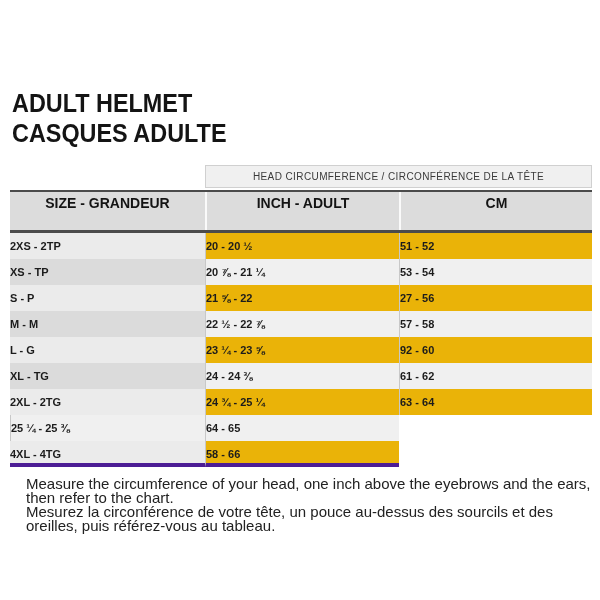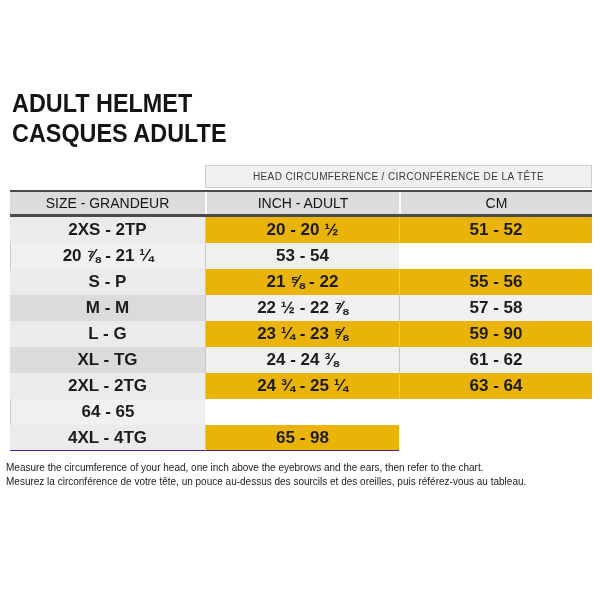--- a/index.html
+++ b/index.html
@@ -47,52 +47,51 @@
     color: #3a3a3a;
   }
   .header-row {
     display: grid;
     grid-template-columns: 195px 194px 193px;
     border-top: 2px solid #4b4b4b;
     border-bottom: 3px solid #4b4b4b;
     background: #dcdcdc;
   }
   .header-cell {
-    height: 22px;
+    height: 38px;
     line-height: 22px;
     text-align: center;
     font-size: 14px;
-    font-weight: 400;
+    font-weight: 700;
     color: #141414;
   }
   .header-cell + .header-cell { border-left: 2px solid #fafafa; }
 
   .rows .t-row {
     display: grid;
     grid-template-columns: 195px 194px 193px;
   }
   .t-cell {
     height: 26px;
     line-height: 26px;
-    text-align: center;
-    font-size: 17px;
+    font-size: 11px;
     font-weight: 700;
     color: #1c1c1c;
     white-space: nowrap;
   }
   .c-size { background: #ebebeb; }
   .c-val  { background: #eab308; border-left: 1px solid #c8c8c8; }
   .t-row:nth-child(even) .c-size { background: #dbdbdb; }
   .t-row:nth-child(even) .c-val  { background: #f0f0f0; }
-  .t-row:last-child .t-cell { border-bottom: 1px solid #4c1d95; }
+  .t-row:last-child .t-cell { border-bottom: 4px solid #4c1d95; }
 
   
   .footer {
-    margin: 10px 0 0 6px;
-    font-size: 10px;
+    margin: 10px 0 0 26px;
+    font-size: 15px;
     line-height: 14px;
     color: #222222;
   }
 </style>
 </head>
 <body>
 
 <div class="title-block">
   <div class="title-line">ADULT HELMET</div>
   <div class="title-line">CASQUES ADULTE</div>
@@ -111,54 +110,56 @@
     <div class="header-cell">CM</div>
   </div>
 
   <div class="rows">
     <div class="t-row">
       <div class="t-cell c-size">2XS - 2TP</div>
       <div class="t-cell c-val">20 - 20 ½</div>
       <div class="t-cell c-val">51 - 52</div>
     </div>
     <div class="t-row">
+      <div class="t-cell c-size">XS - TP</div>
       <div class="t-cell c-val">20 ⅞ - 21 ¼</div>
       <div class="t-cell c-val">53 - 54</div>
     </div>
     <div class="t-row">
       <div class="t-cell c-size">S - P</div>
       <div class="t-cell c-val">21 ⅝ - 22</div>
-      <div class="t-cell c-val">55 - 56</div>
+      <div class="t-cell c-val">27 - 56</div>
     </div>
     <div class="t-row">
       <div class="t-cell c-size">M - M</div>
       <div class="t-cell c-val">22 ½ - 22 ⅞</div>
       <div class="t-cell c-val">57 - 58</div>
     </div>
     <div class="t-row">
       <div class="t-cell c-size">L - G</div>
       <div class="t-cell c-val">23 ¼ - 23 ⅝</div>
-      <div class="t-cell c-val">59 - 90</div>
+      <div class="t-cell c-val">92 - 60</div>
     </div>
     <div class="t-row">
       <div class="t-cell c-size">XL - TG</div>
       <div class="t-cell c-val">24 - 24 ⅜</div>
       <div class="t-cell c-val">61 - 62</div>
     </div>
     <div class="t-row">
       <div class="t-cell c-size">2XL - 2TG</div>
       <div class="t-cell c-val">24 ¾ - 25 ¼</div>
       <div class="t-cell c-val">63 - 64</div>
     </div>
     <div class="t-row">
+      <div class="t-cell c-val">25 ¼ - 25 ⅜</div>
       <div class="t-cell c-val">64 - 65</div>
     </div>
     <div class="t-row">
       <div class="t-cell c-size">4XL - 4TG</div>
-      <div class="t-cell c-val">65 - 98</div>
+      <div class="t-cell c-val">58 - 66</div>
     </div>
   </div>
 </div>
 
 <div class="footer">
   <div>Measure the circumference of your head, one inch above the eyebrows and the ears, then refer to the chart.</div>
   <div>Mesurez la circonférence de votre tête, un pouce au-dessus des sourcils et des oreilles, puis référez-vous au tableau.</div>
 </div>
 
 </body></html>

